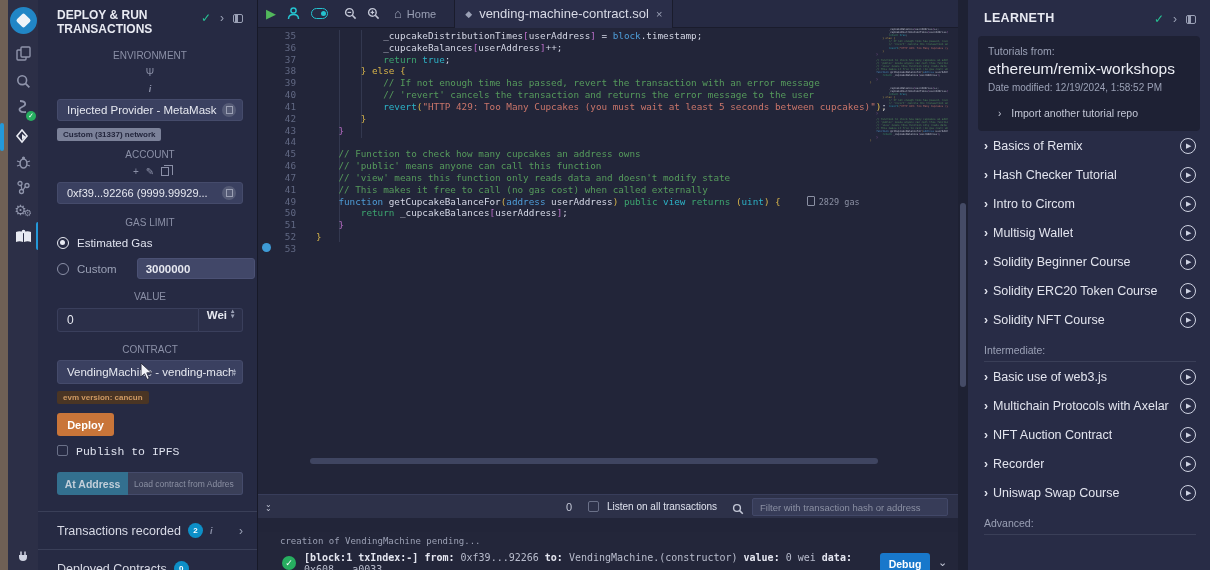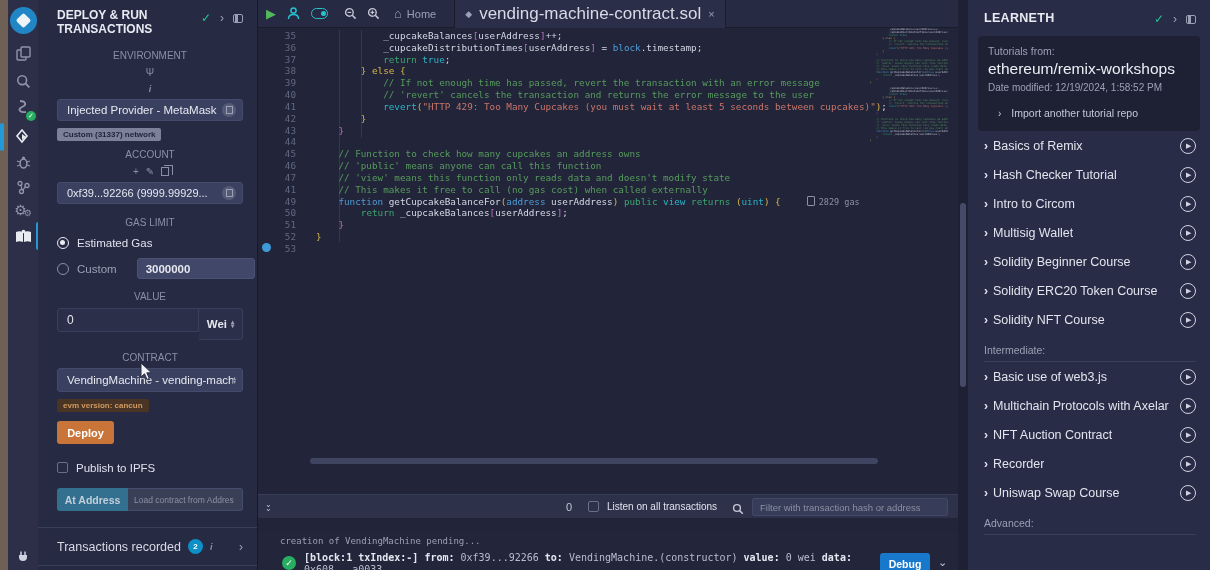--- a/index.html
+++ b/index.html
@@ -39,26 +39,26 @@
   .acct-icons { display:flex; gap:7px; margin-left:2px; color:#8b90a7; font-size:10px; align-items:center; }
   .copyicon { width:8px; height:9px; border:1px solid #8b90a7; position:relative; display:inline-block; }
   .copyicon::after { content:""; position:absolute; left:2px; top:-3px; width:8px; height:9px; border-top:1px solid #8b90a7; border-right:1px solid #8b90a7; }
   .radio-row { display:flex; align-items:center; gap:8px; margin-top:9px; font-size:11.5px; color:#dfe2ee; }
   .radio { width:12px; height:12px; border-radius:50%; border:1.5px solid #8b90a7; flex:none; position:relative; }
   .radio.sel-on { border-color:#e8eaf2; }
   .radio.sel-on::after { content:""; position:absolute; left:2px; top:2px; width:5px; height:5px; border-radius:50%; background:#e8eaf2; }
   .gas-input { width:118px; height:21px; background:#414768; border:1px solid #4b5174; border-radius:3px; color:#e6e8f0; font-size:11.5px; font-weight:bold; padding:0 8px; font-family:"Liberation Sans",sans-serif; }
   .value-row { display:flex; margin-top:6px; gap:0; }
   .value-input { width:142px; height:24px; background:#2b2f49; border:1px solid #3a3f5c; border-radius:3px 0 0 3px; color:#e6e8f0; font-size:12px; padding:0 9px; font-family:"Liberation Sans",sans-serif; }
-  .unit-box { width:46px; height:32px; background:#2b2f49; border:1px solid #3a3f5c; border-left:none; border-radius:0 3px 3px 0; display:flex; align-items:center; justify-content:center; gap:4px; font-size:11.5px; font-weight:bold; color:#e6e8f0; }
+  .unit-box { width:46px; height:24px; background:#2b2f49; border:1px solid #3a3f5c; border-left:none; border-radius:0 3px 3px 0; display:flex; justify-content:center; gap:4px; font-size:11.5px; font-weight:bold; color:#e6e8f0; }
   .steppers { display:inline-flex; flex-direction:column; line-height:4.5px; font-size:6.5px; color:#9aa0b5; }
   .contract-sel { height:24px; margin-top:5px; }
   .evm-badge { display:inline-block; margin-top:7px; background:#4a3524; color:#cf9a63; font-size:8px; font-weight:bold; padding:2px 6px; border-radius:2px; }
   .deploy-btn { margin-top:9px; width:57px; height:23px; background:#c97539; border:none; border-radius:3px; color:#fff; font-size:11px; font-weight:bold; cursor:pointer; }
-  .chk-row { display:flex; align-items:flex-start; gap:8px; margin-top:18px; font-size:11.5px; color:#dfe2ee; }
+  .chk-row { display:flex; align-items:flex-start; gap:8px; margin-top:9px; font-size:11.5px; color:#dfe2ee;font-family:Liberation Mono, monospace; }
   .chk { width:11px; height:11px; border:1.3px solid #6a7088; border-radius:2px; background:transparent; flex:none; }
   .ataddr-row { display:flex; margin-top:14px; }
   .ataddr-btn { width:72px; height:23px; background:#33708f; border:none; border-radius:3px 0 0 3px; color:#c2cfda; font-size:10.5px; font-weight:bold; }
   .ataddr-input { width:115px; height:23px; background:#3a3f58; border:1px solid #454b6b; border-left:none; border-radius:0 3px 3px 0; font-size:8.5px; color:#e6e8f0; padding:0 6px; font-family:"Liberation Sans",sans-serif; }
   .ataddr-input::placeholder { color:#8b90a3; }
   .panel-section { margin-left:-19px; margin-right:-14px; margin-top:16px; border-top:1px solid #3a3f58; padding:11px 14px 11px 19px; display:flex; align-items:center; gap:7px; }
   .panel-section + .panel-section { margin-top:0; }
   .sect-label { font-size:12.5px; color:#d8dae6; }
   .count-badge { width:15px; height:15px; border-radius:50%; background:#0d8fc7; color:#fff; font-size:8px; font-weight:bold; display:flex; align-items:center; justify-content:center; }
   .sect-chev { margin-left:auto; color:#9aa0b5; font-size:12px; }
@@ -68,21 +68,21 @@
   #main { position:absolute; left:258px; top:0; width:700px; height:570px; background:#222539; }
   #ed-toolbar { position:absolute; left:0; top:0; width:700px; height:28px; background:#262a43; border-bottom:1px solid #1a1c2c; display:flex; align-items:center; }
   .tb-icon { margin-left:10px; display:flex; align-items:center; }
   .play-glyph { color:#52b85c; font-size:13px; }
   .toggle-pill { width:17px; height:11px; border:1.5px solid #25c2cf; border-radius:6px; position:relative; }
   .toggle-pill::after { content:""; position:absolute; right:1.5px; top:1.5px; width:5px; height:5px; border-radius:50%; background:#25c2cf; }
   .home-wrap { margin-left:14px; display:flex; align-items:center; gap:5px; color:#9aa0b5; font-size:11px; }
   .home-glyph { font-size:13px; }
   #ed-tab { margin-left:18px; height:28px; background:#2a2e49; border-right:1px solid #1a1c2c; border-left:1px solid #1a1c2c; display:flex; align-items:center; padding:0 10px; gap:7px; }
   .sol-icon { color:#9aa0b5; font-size:9px; }
-  .tab-label { font-size:17px; color:#d8dae6; }
+  .tab-label { font-size:13px; color:#d8dae6; }
   .tab-close { color:#9aa0b5; font-size:11px; }
 
   #editor { position:absolute; left:0; top:28px; width:700px; height:459px; overflow:hidden; }
   #gutter-nums { position:absolute; left:0; top:2px; width:38px; }
   .lnum { height:11.83px; line-height:11.83px; font-family:"DejaVu Sans Mono", monospace; font-size:9.3px; color:#616883; text-align:right; }
   #code-lines { position:absolute; left:58px; top:2px; width:560px; }
   .crow { height:11.83px; line-height:11.83px; font-family:"DejaVu Sans Mono", monospace; font-size:9.3px; white-space:pre; }
   .tk-w { color:#d4d7e5; } .tk-c { color:#569b5c; } .tk-b { color:#4e9cd6; }
   .tk-g { color:#3da56f; } .tk-t { color:#2cb3c7; } .tk-y { color:#d8b54a;text-align:right; }
   .tk-m { color:#bc6fc9; } .tk-s { color:#c9756a; }
@@ -366,22 +366,22 @@
           <div class="lnum">46</div>
           <div class="lnum">47</div>
           <div class="lnum">41</div>
           <div class="lnum">49</div>
           <div class="lnum">50</div>
           <div class="lnum">51</div>
           <div class="lnum">52</div>
           <div class="lnum">53</div>
         </div>
       <div id="code-lines">
+          <div class="crow"><span class="tk-w">            _cupcakeDistributionTimes</span><span class="tk-m">[</span><span class="tk-w">userAddress</span><span class="tk-m">]</span><span class="tk-w"> = </span><span class="tk-b">block</span><span class="tk-w">.timestamp;</span></div>
           <div class="crow"><span class="tk-w">            _cupcakeBalances</span><span class="tk-m">[</span><span class="tk-w">userAddress</span><span class="tk-m">]</span><span class="tk-w">++;</span></div>
-          <div class="crow"><span class="tk-w">            _cupcakeDistributionTimes</span><span class="tk-m">[</span><span class="tk-w">userAddress</span><span class="tk-m">]</span><span class="tk-w"> = </span><span class="tk-b">block</span><span class="tk-w">.timestamp;</span></div>
           <div class="crow"><span class="tk-w">            </span><span class="tk-g">return </span><span class="tk-t">true</span><span class="tk-w">;</span></div>
           <div class="crow"><span class="tk-w">        </span><span class="tk-y">} else {</span></div>
           <div class="crow"><span class="tk-c">            // If not enough time has passed, revert the transaction with an error message</span></div>
           <div class="crow"><span class="tk-c">            // 'revert' cancels the transaction and returns the error message to the user</span></div>
           <div class="crow"><span class="tk-w">            </span><span class="tk-t">revert</span><span class="tk-y">(</span><span class="tk-s">"HTTP 429: Too Many Cupcakes (you must wait at least 5 seconds between cupcakes)"</span><span class="tk-y">)</span><span class="tk-w">;</span></div>
           <div class="crow"><span class="tk-w">        </span><span class="tk-y">}</span></div>
           <div class="crow"><span class="tk-w">    </span><span class="tk-m">}</span></div>
           <div class="crow"></div>
           <div class="crow"><span class="tk-c">    // Function to check how many cupcakes an address owns</span></div>
           <div class="crow"><span class="tk-c">    // 'public' means anyone can call this function</span></div>

